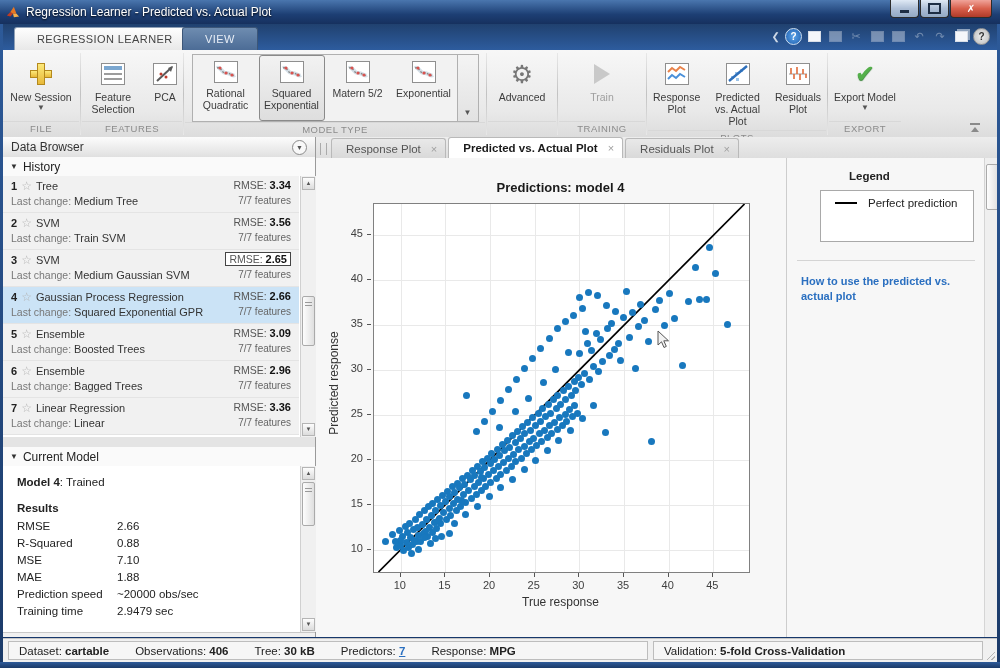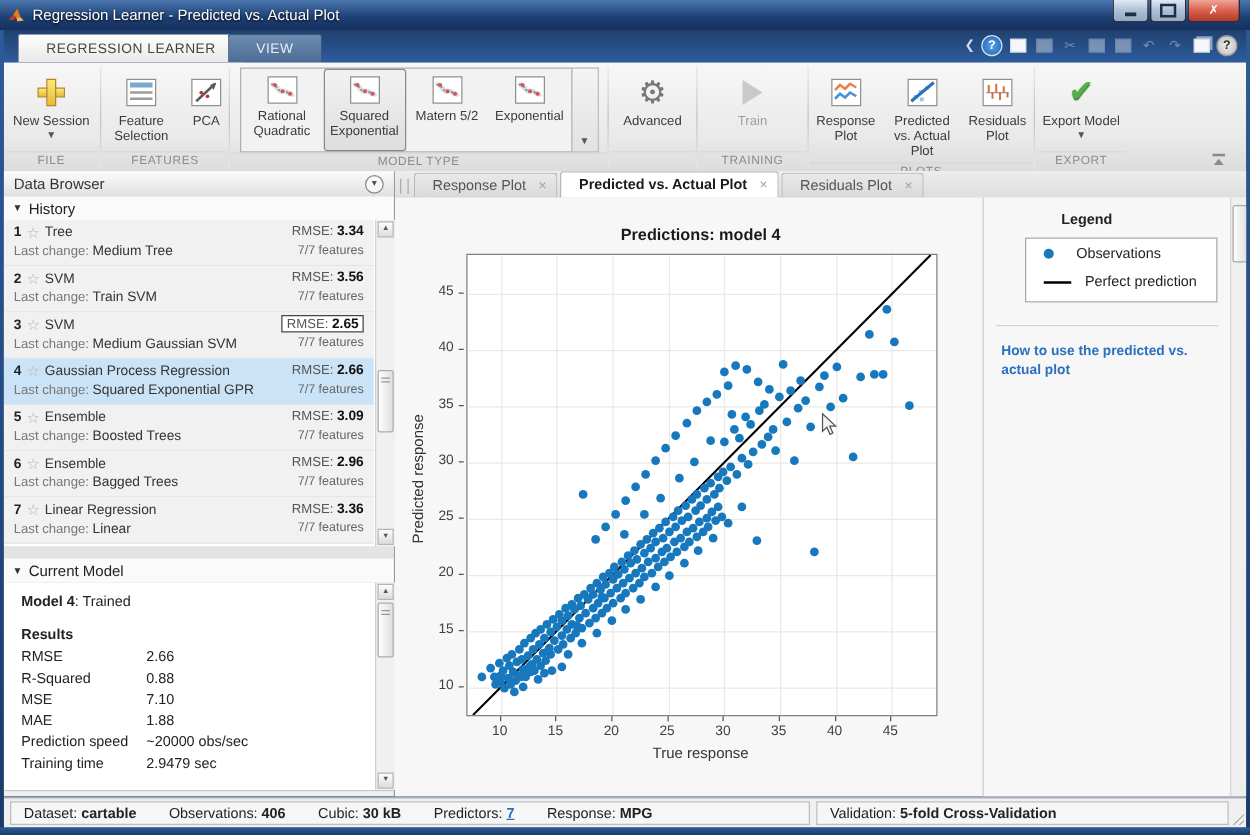--- a/index.html
+++ b/index.html
@@ -872,44 +872,40 @@
           <div class="tickmark-y abs" style="left: 51px; top: 121.293px;"></div>
           <div class="ticklab-y abs" style="left: 21px; top: 114.293px;">40</div>
           <div class="tickmark-y abs" style="left: 51px; top: 76.4146px;"></div>
           <div class="ticklab-y abs" style="left: 21px; top: 69.4146px;">45</div>
         </div>
 
       <div id="infopanel" class="abs">
         <div id="legend-title" class="abs">Legend</div>
         <div id="legend-box" class="abs">
           <div class="leg-row">
-            <span class="leg-dot" style="background: rgb(24, 120, 190);"></span>
-            <span>Observations</span>
-          </div>
-          <div class="leg-row">
             <span class="leg-line"></span>
             <span>Perfect prediction</span>
           </div>
         </div>
         <div id="info-divider" class="abs"></div>
         <div id="help-link" class="abs">How to use the predicted vs. actual plot</div>
       </div>
 
       <div id="doc-scroll" class="abs">
         <div class="vthumb" style="top:6px;height:46px;left:1px;"></div>
       </div>
     </div>
   </div>
 </div>
 
 <div id="statusbar" class="abs">
   <div id="sbox-left" class="sbox">
     <span class="sfield"><span>Dataset:</span> <b>cartable</b></span>
     <span class="sfield"><span>Observations:</span> <b>406</b></span>
-    <span class="sfield"><span>Cubic:</span> <b>30 kB</b></span>
+    <span class="sfield"><span>Tree:</span> <b>30 kB</b></span>
     <span class="sfield"><span>Predictors:</span> <b class="slink">7</b></span>
     <span class="sfield"><span>Response:</span> <b>MPG</b></span>
   </div>
   <div id="sbox-right" class="sbox">
     <span class="sfield"><span>Validation:</span> <b>5-fold Cross-Validation</b></span>
   </div>
   <div id="resize-grip"></div>
 </div>
 
 <div id="frame-l" class="abs frame"></div>

